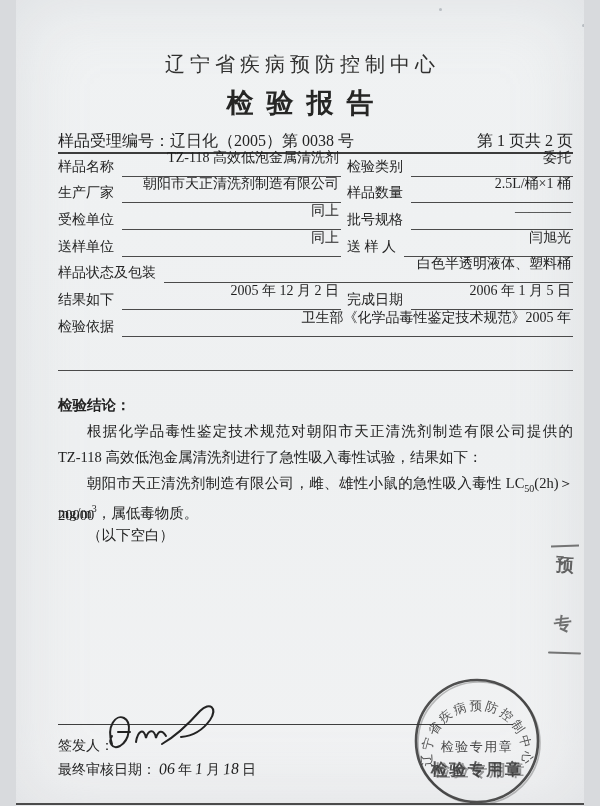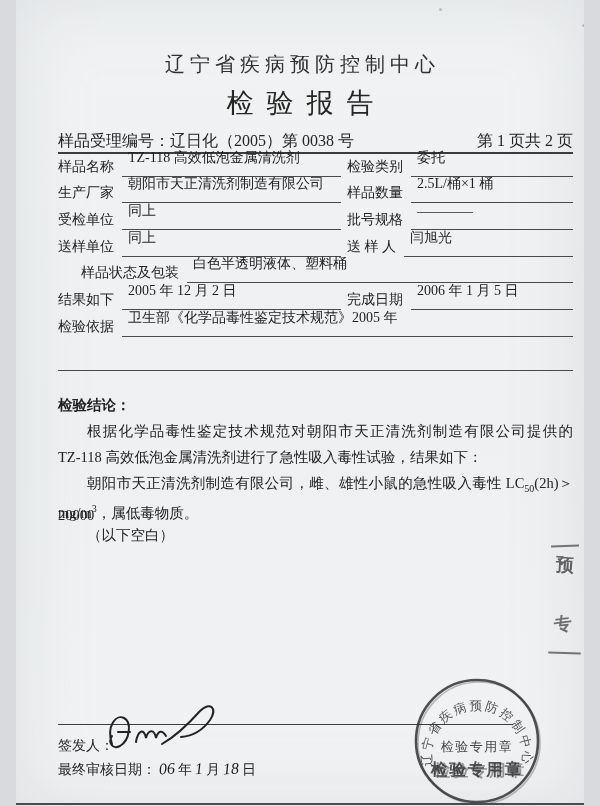--- a/index.html
+++ b/index.html
@@ -12,32 +12,32 @@
     font-family:"Liberation Serif","DejaVu Serif",serif;
     color:#262626;
   }
   .org-title {
     position:absolute; top:51px; left:0; width:100%;
     text-align:center; font-size:20px; letter-spacing:5px; text-indent:5px;
     color:#30302f; font-weight:500;
   }
   .report-title {
     position:absolute; top:85px; left:0; width:100%;
-    text-align:center; font-size:27px; font-weight:400;
+    text-align:center; font-size:27px; font-weight:700;
     letter-spacing:13px; text-indent:13px; color:#262625;
   }
   .accept-row {
     position:absolute; top:131px; left:42px; width:515px;
     display:flex; justify-content:space-between; align-items:flex-end;
     font-size:16px; color:#242424;
   }
   .divider1 { position:absolute; top:152px; left:42px; width:515px; height:2px; background:#3c3c3c; }
   .divider2 { position:absolute; top:370px; left:42px; width:515px; height:1px; background:#4a4a4a; }
   .fields { position:absolute; top:150px; left:42px; width:515px; font-size:14px; }
-  .frow { display:flex; align-items:flex-end; height:26.7px; }
+  .frow { display:flex; align-items:flex-end; height:26.7px;text-align:right; }
   .fcell { display:flex; align-items:flex-end; min-width:0; }
   .fcell.l { width:283px; }
   .fcell.r { flex:1; margin-left:6px; }
   .flabel { white-space:pre; padding-bottom:1px; color:#242424; }
   .fvalue {
     flex:1; margin-left:8px; border-bottom:1px solid #4a4a4a;
     padding:0 2px 9px 6px; white-space:nowrap; overflow:hidden; color:#1f1f1f;
   }
   .conclusion { position:absolute; top:392px; left:42px; width:515px; font-size:14.5px; color:#222; }
   .cline { height:26px; line-height:26px; }
@@ -123,21 +123,21 @@
       <div class="fcell l">
         <span class="flabel">送样单位</span>
         <span class="fvalue">同上</span>
       </div>
       <div class="fcell r">
         <span class="flabel">送 样 人</span>
         <span class="fvalue">闫旭光</span>
       </div>
     </div>
     <div class="frow">
-      <div class="fcell" style="flex:1;margin-left:23px;">
+      <div class="fcell" style="flex:1;">
         <span class="flabel">样品状态及包装</span>
         <span class="fvalue">白色半透明液体、塑料桶</span>
       </div>
     </div>
     <div class="frow">
       <div class="fcell l">
         <span class="flabel">结果如下</span>
         <span class="fvalue">2005 年 12 月 2 日</span>
       </div>
       <div class="fcell r">

